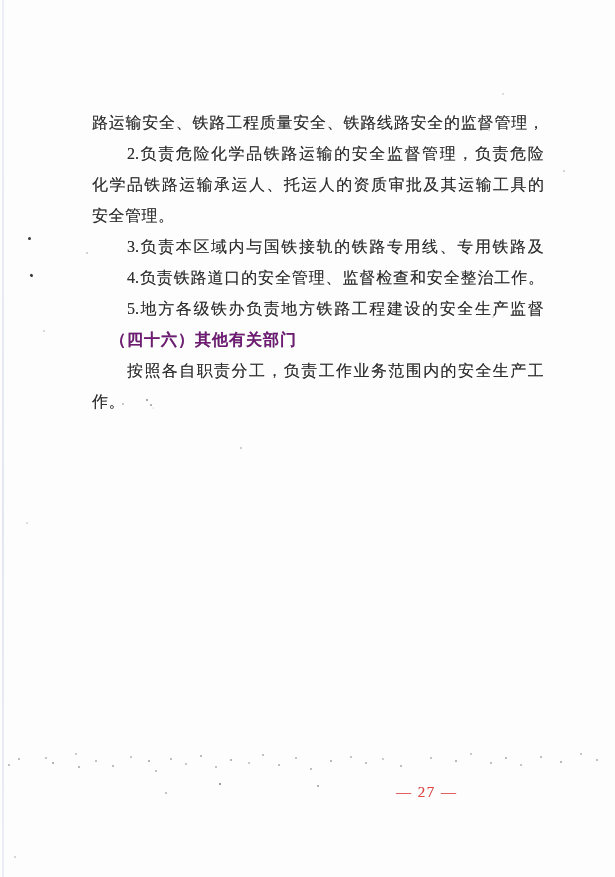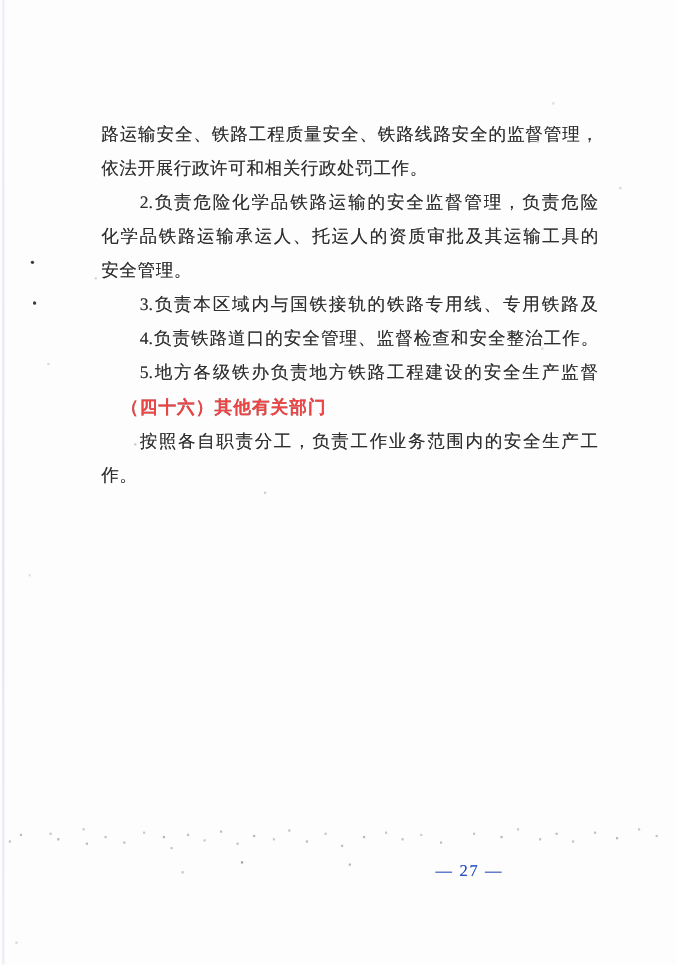--- a/index.html
+++ b/index.html
@@ -45,29 +45,29 @@
     display: flex;
     justify-content: space-between;
     align-items: center;
     letter-spacing: 0;
   }
   .line.indent.fill { padding-left: 35px; }
   .line.heading {
     padding-left: 18px;
     font-weight: 700;
     letter-spacing: 1px;
-    color: #ef4444;
+    color: #701a75;
   }
   .footer {
     position: absolute;
     left: 396px;
     top: 784px;
     font-size: 15px;
     letter-spacing: 1.5px;
-    color: #1d4ed8;
+    color: #ef4444;
     text-shadow: 0 0 0.5px rgba(60,60,60,0.5);
   }
   
   .speck-a, .speck-b {
     position: absolute;
     width: 3px; height: 3px;
     border-radius: 50%;
     background: #3a3a3a;
   }
   .speck-a { left: 28px; top: 237px; }
@@ -137,21 +137,20 @@
         <span>路</span>
         <span>安</span>
         <span>全</span>
         <span>的</span>
         <span>监</span>
         <span>督</span>
         <span>管</span>
         <span>理</span>
         <span>，</span>
       </div>
-    <div class="line">依法开展行政许可和相关行政处罚工作。</div>
     <div class="line indent fill">
         <span>2.</span>
         <span>负</span>
         <span>责</span>
         <span>危</span>
         <span>险</span>
         <span>化</span>
         <span>学</span>
         <span>品</span>
         <span>铁</span>

